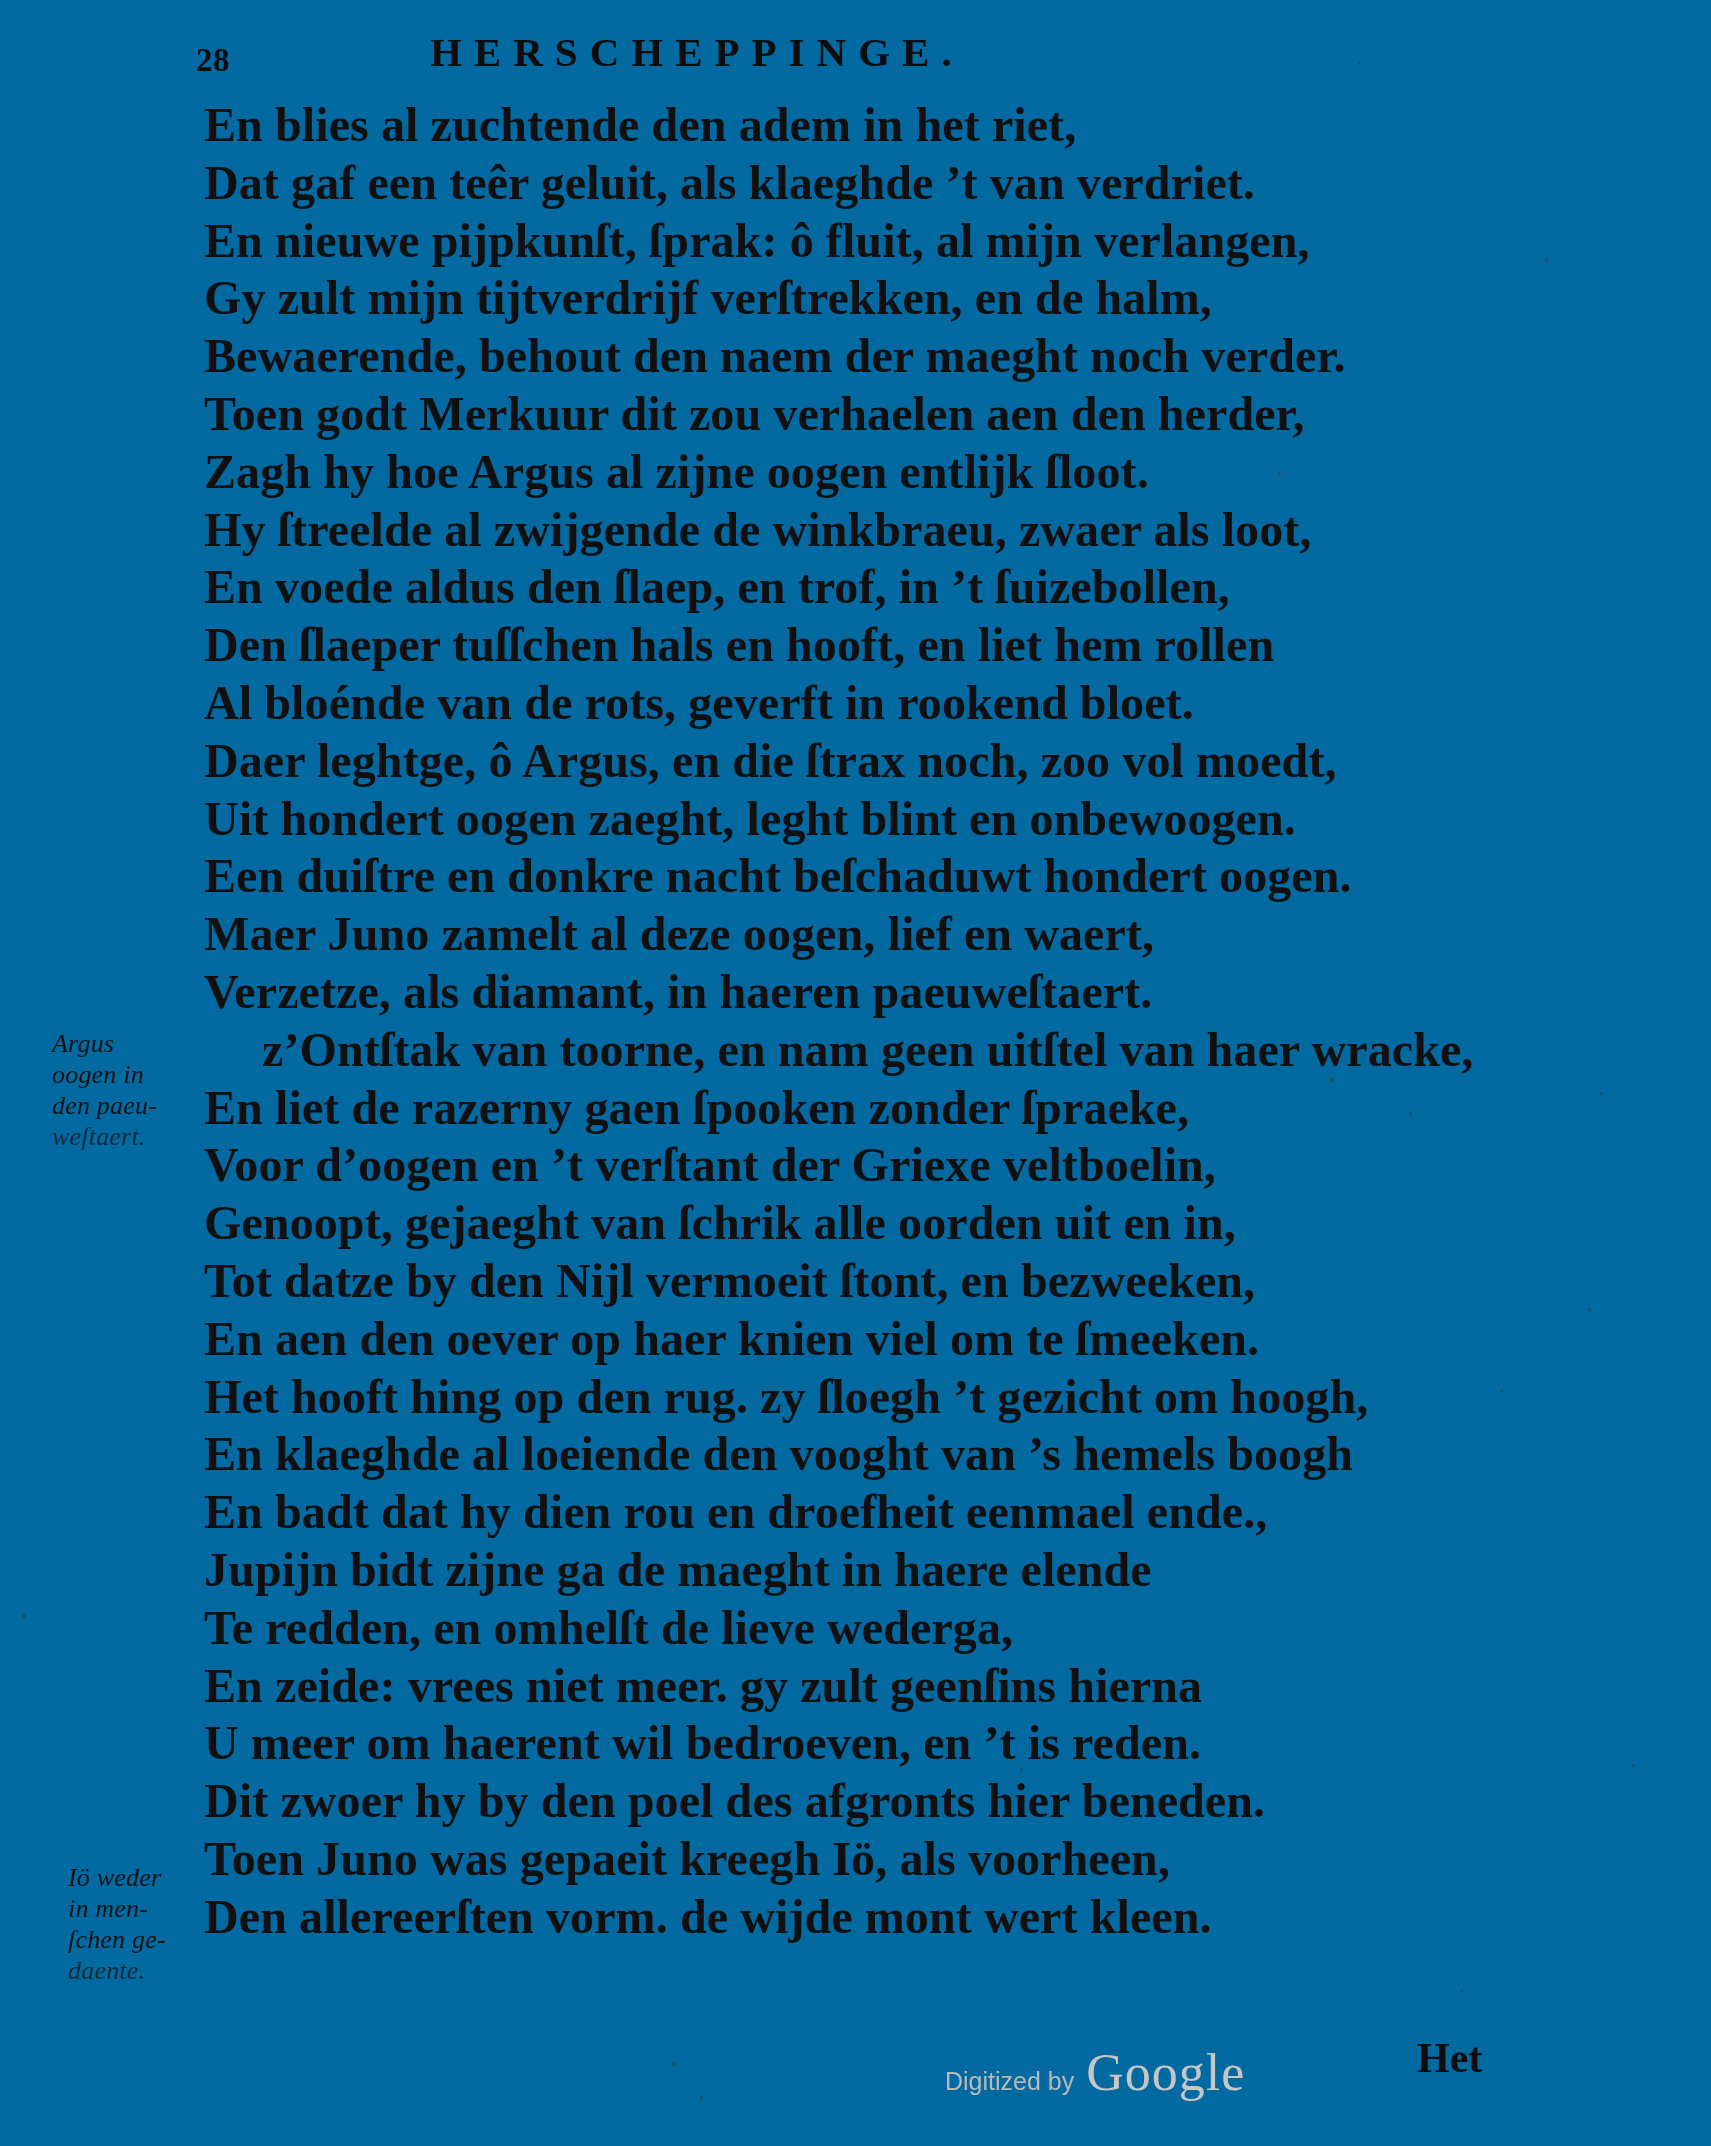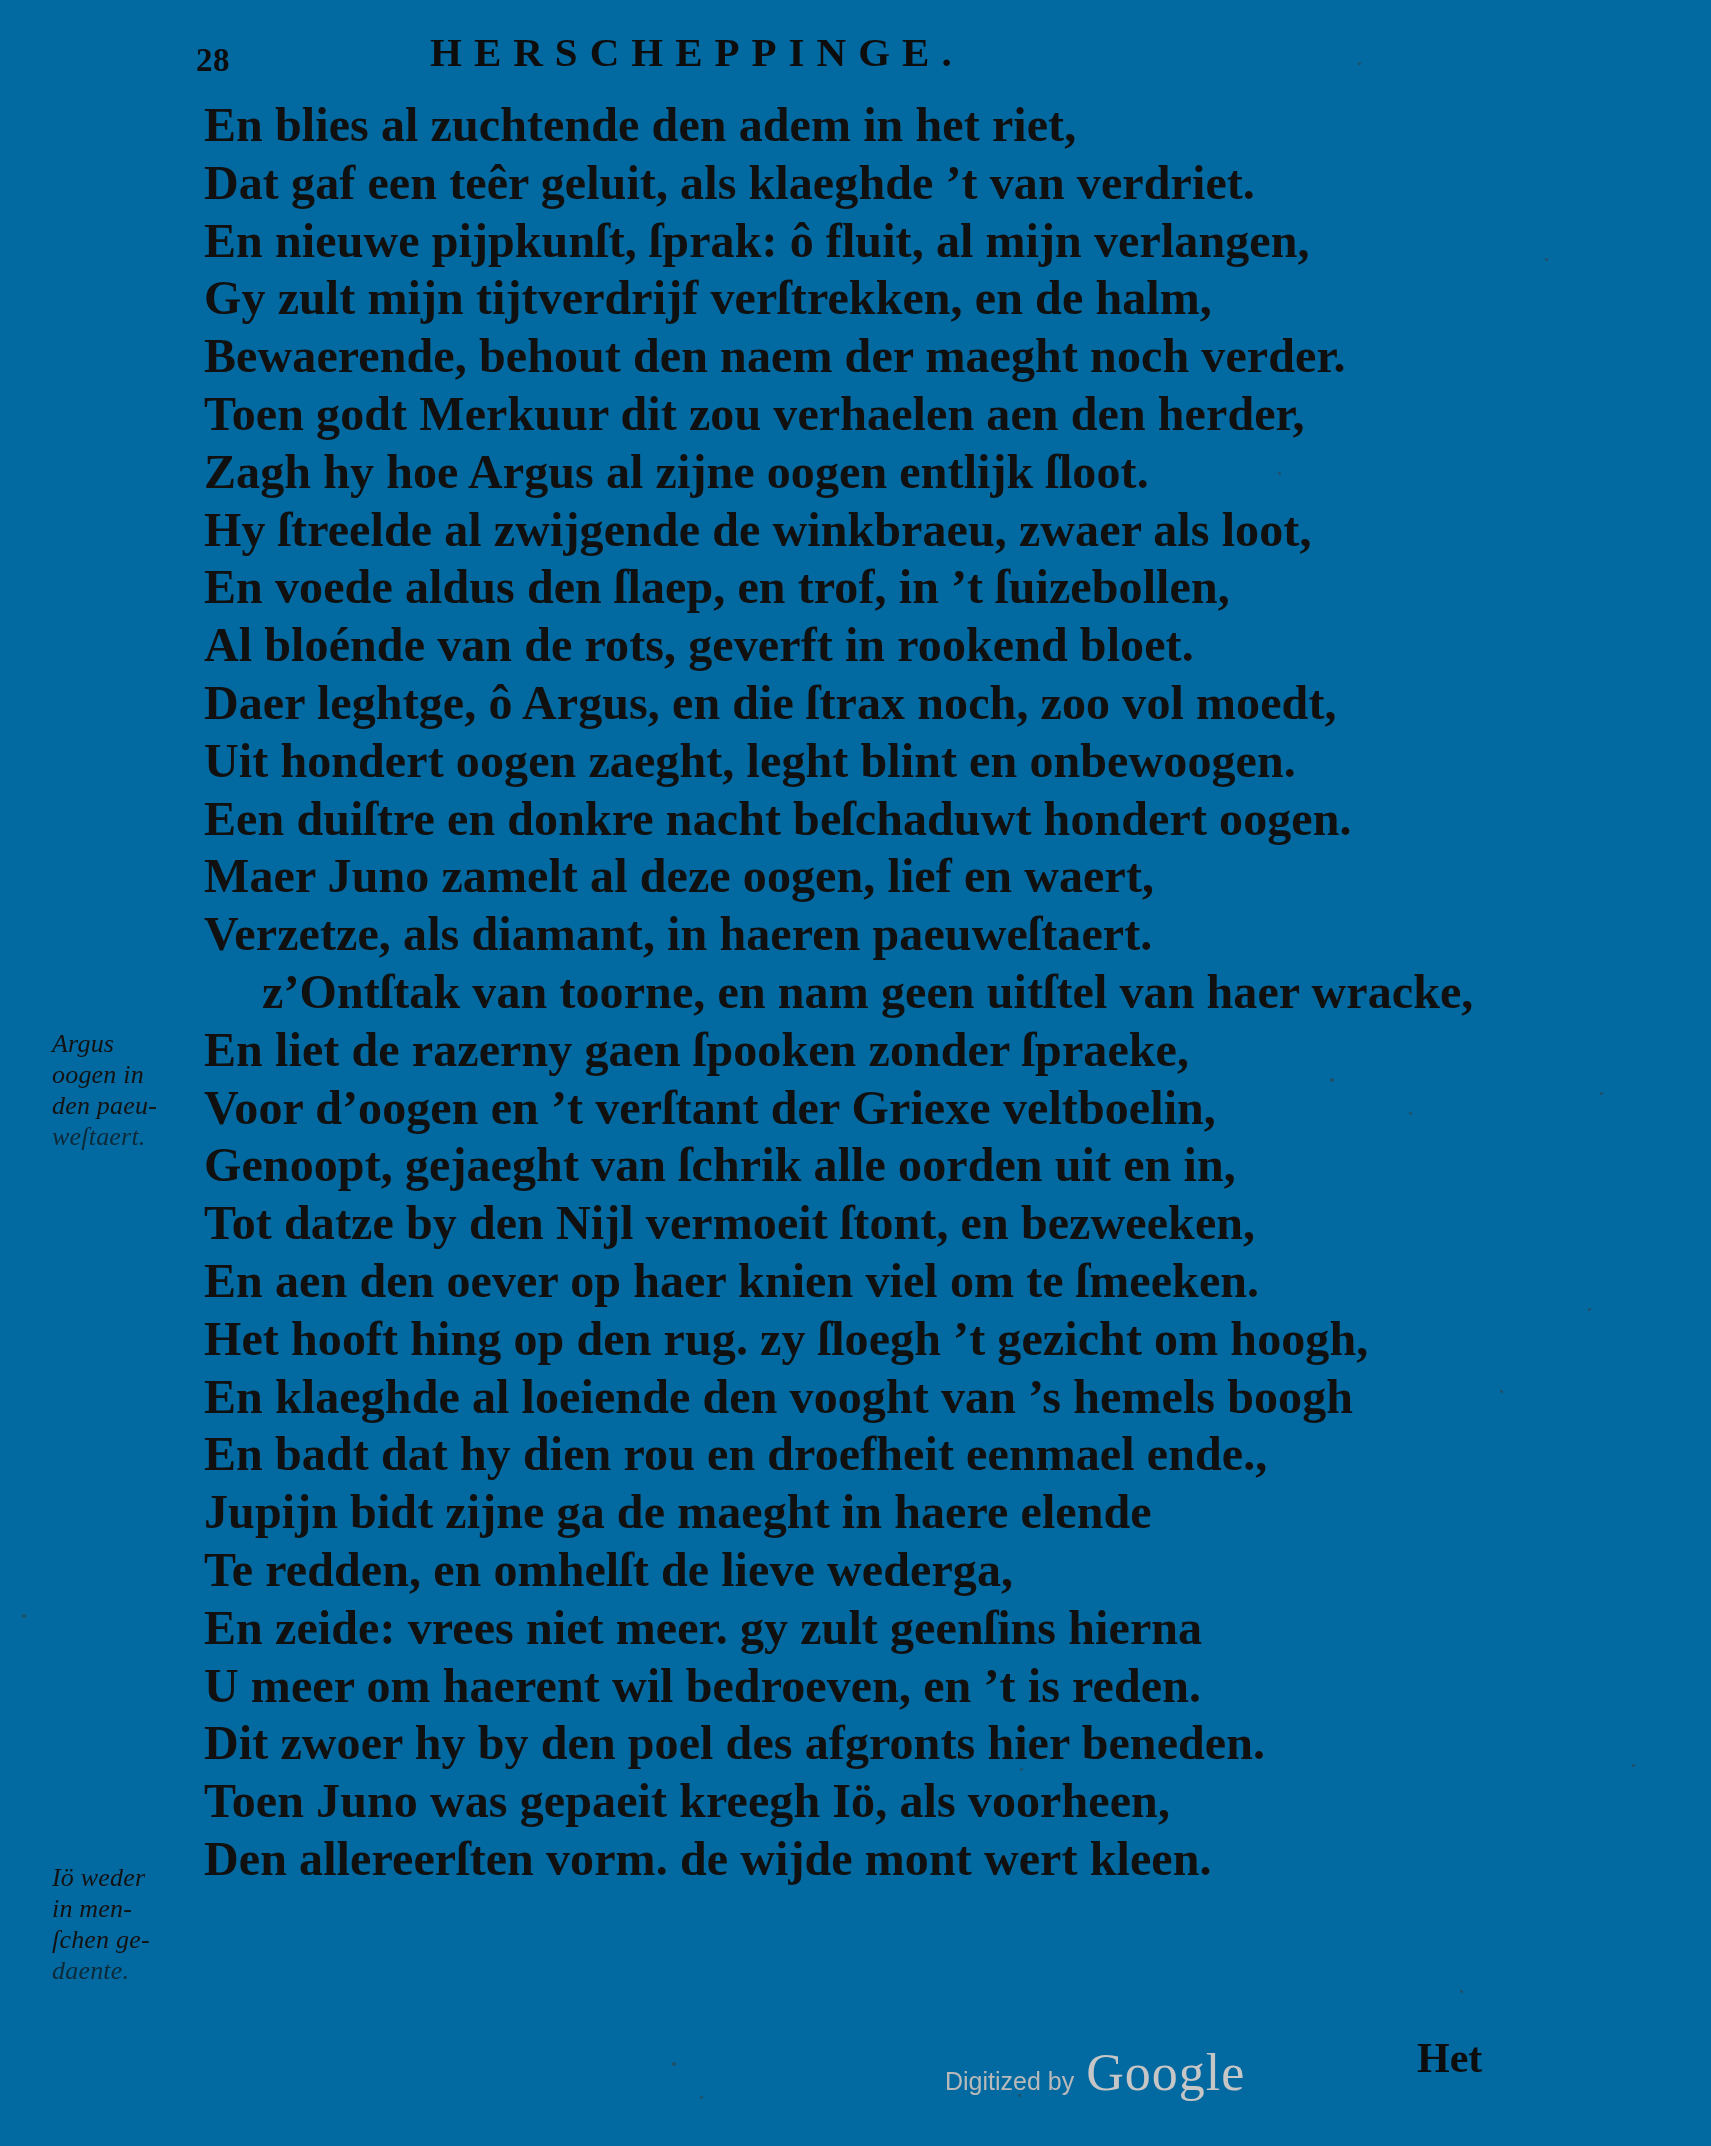--- a/index.html
+++ b/index.html
@@ -78,21 +78,21 @@
     width: 155px;
     font-style: italic;
     font-weight: 400;
     font-size: 26px;
     line-height: 31px;
     color: #121212;
     letter-spacing: 0.2px;
   }
 
   .marginal.note-argus { top: 1028px; }
-  .marginal.note-io    { top: 1862px; }
+  .marginal.note-io    { top: 1862px; margin-left: 16px; }
 
   .marginal .m-line { white-space: nowrap; }
   .marginal .m-line.faded { opacity: 0.72; }
 
   
   .catchword {
     position: absolute;
     left: 1417px;
     top: 2034px;
     font-size: 42px;
@@ -145,20 +145,21 @@
   <div class="verse">
       <div class="verse-line">En blies al zuchtende den adem in het riet,</div>
       <div class="verse-line">Dat gaf een teêr geluit, als klaeghde ’t van verdriet.</div>
       <div class="verse-line">En nieuwe pijpkunſt, ſprak: ô fluit, al mijn verlangen,</div>
       <div class="verse-line">Gy zult mijn tijtverdrijf verſtrekken, en de halm,</div>
       <div class="verse-line">Bewaerende, behout den naem der maeght noch verder.</div>
       <div class="verse-line">Toen godt Merkuur dit zou verhaelen aen den herder,</div>
       <div class="verse-line">Zagh hy hoe Argus al zijne oogen entlijk ſloot.</div>
       <div class="verse-line"> Hy ſtreelde al zwijgende de winkbraeu, zwaer als loot,</div>
       <div class="verse-line">En voede aldus den ſlaep, en trof, in ’t ſuizebollen,</div>
+      <div class="verse-line">Den ſlaeper tuſſchen hals en hooft, en liet hem rollen</div>
       <div class="verse-line">Al bloénde van de rots, geverft in rookend bloet.</div>
       <div class="verse-line">Daer leghtge, ô Argus, en die ſtrax noch, zoo vol moedt,</div>
       <div class="verse-line">Uit hondert oogen zaeght, leght blint en onbewoogen.</div>
       <div class="verse-line">Een duiſtre en donkre nacht beſchaduwt hondert oogen.</div>
       <div class="verse-line">Maer Juno zamelt al deze oogen, lief en waert,</div>
       <div class="verse-line">Verzetze, als diamant, in haeren paeuweſtaert.</div>
       <div class="verse-line indent">z’Ontſtak van toorne, en nam geen uitſtel van haer wracke,</div>
       <div class="verse-line">En liet de razerny gaen ſpooken zonder ſpraeke,</div>
       <div class="verse-line">Voor d’oogen en ’t verſtant der Griexe veltboelin,</div>
       <div class="verse-line">Genoopt, gejaeght van ſchrik alle oorden uit en in,</div>

